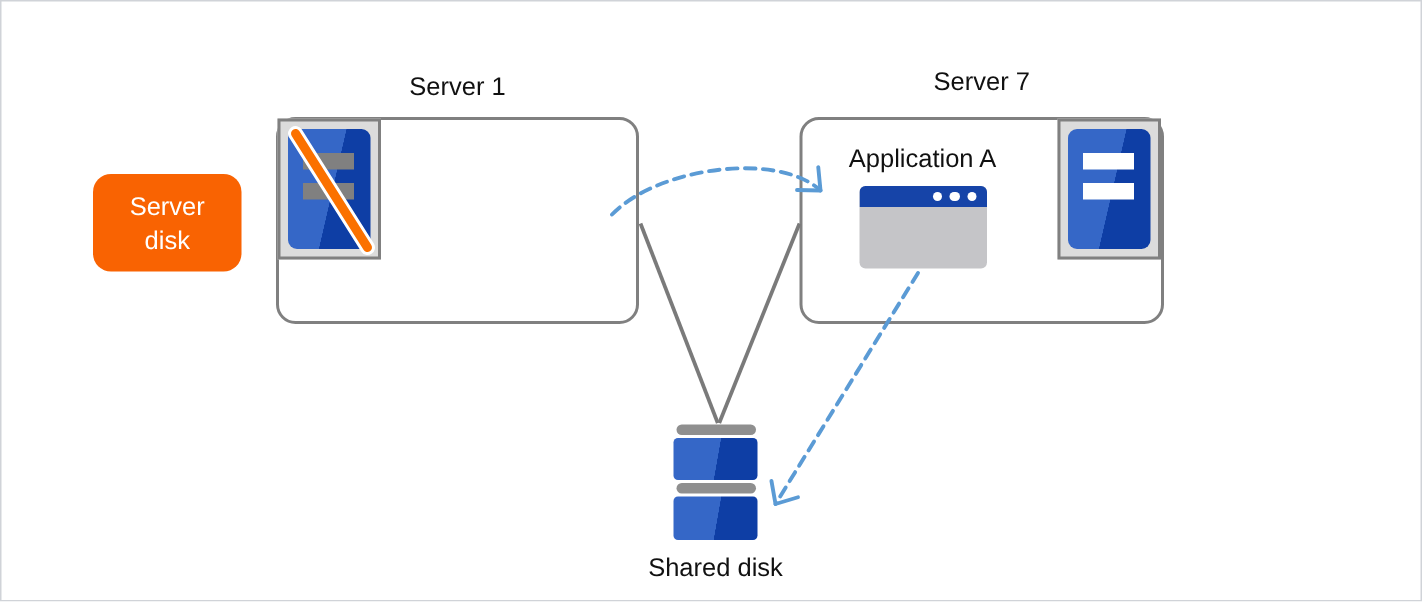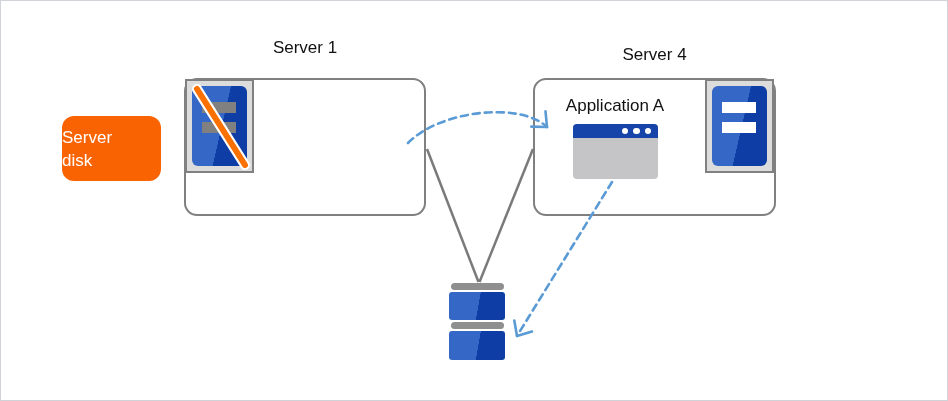--- a/index.html
+++ b/index.html
@@ -47,21 +47,21 @@
   }
   .stripe{position:absolute;left:10px;width:34px;height:11px;}
   .stripe.one{top:16px;} .stripe.two{top:36px;}
   .stripe.white{background:#fff;} .stripe.gray{background:var(--stripe-gray);}
   .slash-svg{position:absolute;left:-5px;top:-5px;z-index:2;}
   .slash-under{stroke:#fff;stroke-width:10;stroke-linecap:round;}
   .slash-over{stroke:var(--slash-orange);stroke-width:6;stroke-linecap:round;}
   .badge{
     position:absolute;left:61px;top:115px;width:99px;height:65px;
     background:var(--orange);border-radius:12px;color:#fff;font-size:17px;
-    line-height:23px;display:flex;flex-direction:column;align-items:flex-start;
+    line-height:23px;display:flex;flex-direction:column;align-items:center;
     justify-content:center;text-align:center;
   }
   .app-window{
     position:absolute;left:572px;top:123px;width:85px;height:55px;
     background:var(--window-body-gray);border-radius:4px;overflow:hidden;z-index:2;
   }
   .titlebar{
     position:relative;width:100%;height:14px;background:var(--titlebar-navy);
     display:flex;align-items:center;justify-content:flex-end;gap:5px;padding-right:7px;
   }
@@ -84,34 +84,34 @@
 </head>
 <body>
 
 <div class="canvas">
 
   <div class="badge">
     <span>Server</span>
     <span>disk</span>
   </div>
 
-  <div class="label" style="left:183px;top:38px;width:242px;">Server 1</div>
+  <div class="label" style="left:183px;top:48px;width:242px;">Server 1</div>
   <div class="server-box box-s1"></div>
   <div class="icon-frame frame-s1">
     <div class="server-body">
       <div class="stripe one gray"></div>
       <div class="stripe two gray"></div>
       <svg class="slash-svg" width="66" height="91" viewBox="0 0 66 91">
         <line class="slash-under" x1="10" y1="8" x2="58" y2="84"></line>
         <line class="slash-over" x1="10" y1="8" x2="58" y2="84"></line>
       </svg>
     </div>
   </div>
 
-  <div class="label" style="left:532px;top:45px;width:243px;">Server 4</div>
+  <div class="label" style="left:532px;top:45px;width:243px;">Server 7</div>
   <div class="server-box box-s2"></div>
   <div class="icon-frame frame-s2">
     <div class="server-body">
       <div class="stripe one white"></div>
       <div class="stripe two white"></div>
     </div>
   </div>
 
   <div class="label" style="left:534px;top:96px;width:160px;">Application A</div>
   <div class="app-window">
@@ -122,20 +122,21 @@
     </div>
   </div>
 
 
   <div class="disk">
     <div class="disk-bar"></div>
     <div class="disk-block"></div>
     <div class="disk-bar"></div>
     <div class="disk-block b2"></div>
   </div>
+  <div class="label" style="left:396px;top:369px;width:160px;">Shared disk</div>
 
   <svg class="overlay" width="948" height="401" viewBox="0 0 948 401">
     <defs>
       <marker id="arrowhead" markerWidth="12" markerHeight="12" refX="6.5" refY="6" orient="auto" markerUnits="strokeWidth">
         <path class="arrowhead-path" d="M 2 2 L 6.5 6 L 2 10"></path>
       </marker>
     </defs>
     <line class="gray-line" x1="426" y1="148" x2="477.5" y2="281"></line>
     <line class="gray-line" x1="532" y1="148" x2="478.5" y2="281"></line>
     <path class="dash" d="M 407 142 C 438 110, 518 100, 546 126" marker-end="url(#arrowhead)"></path>

